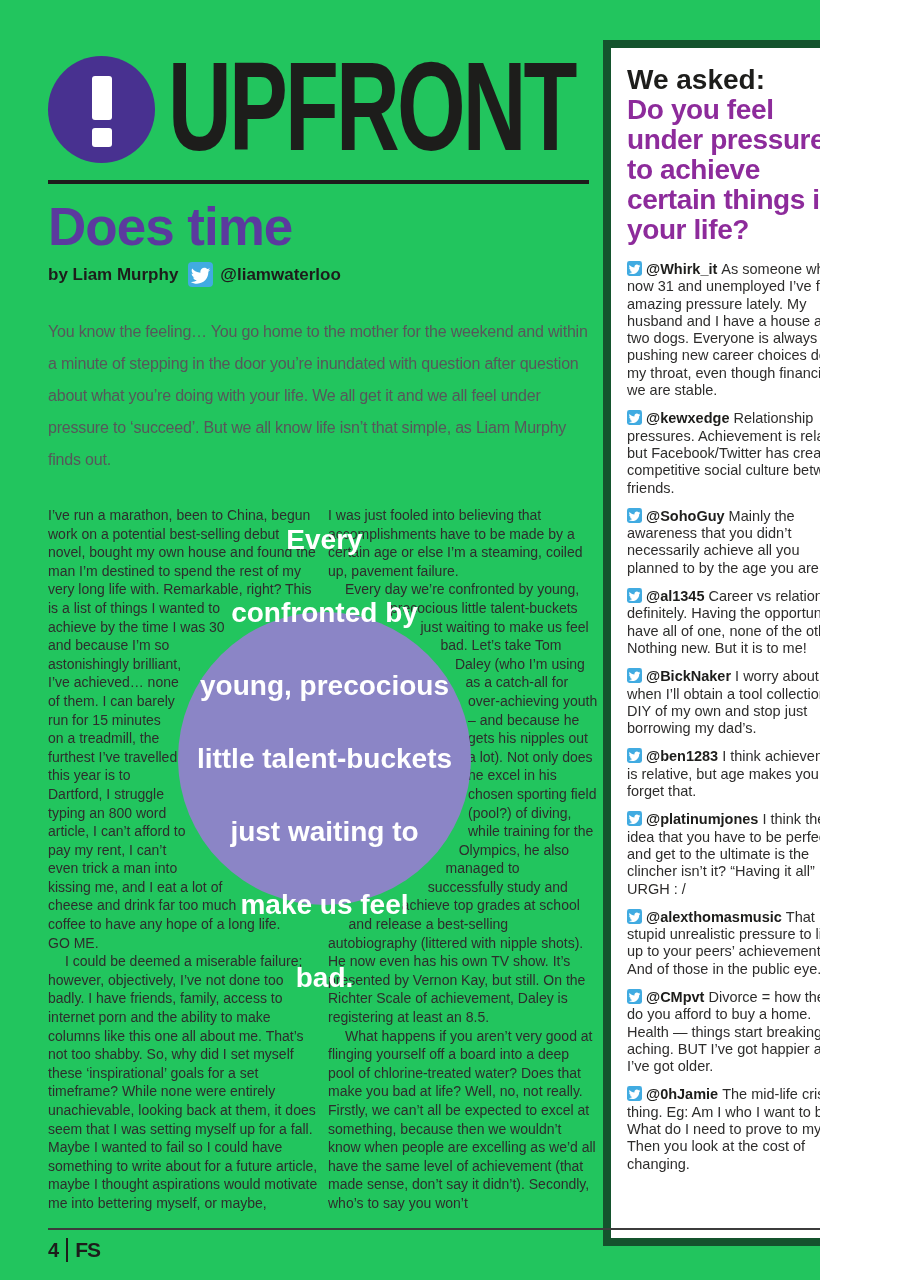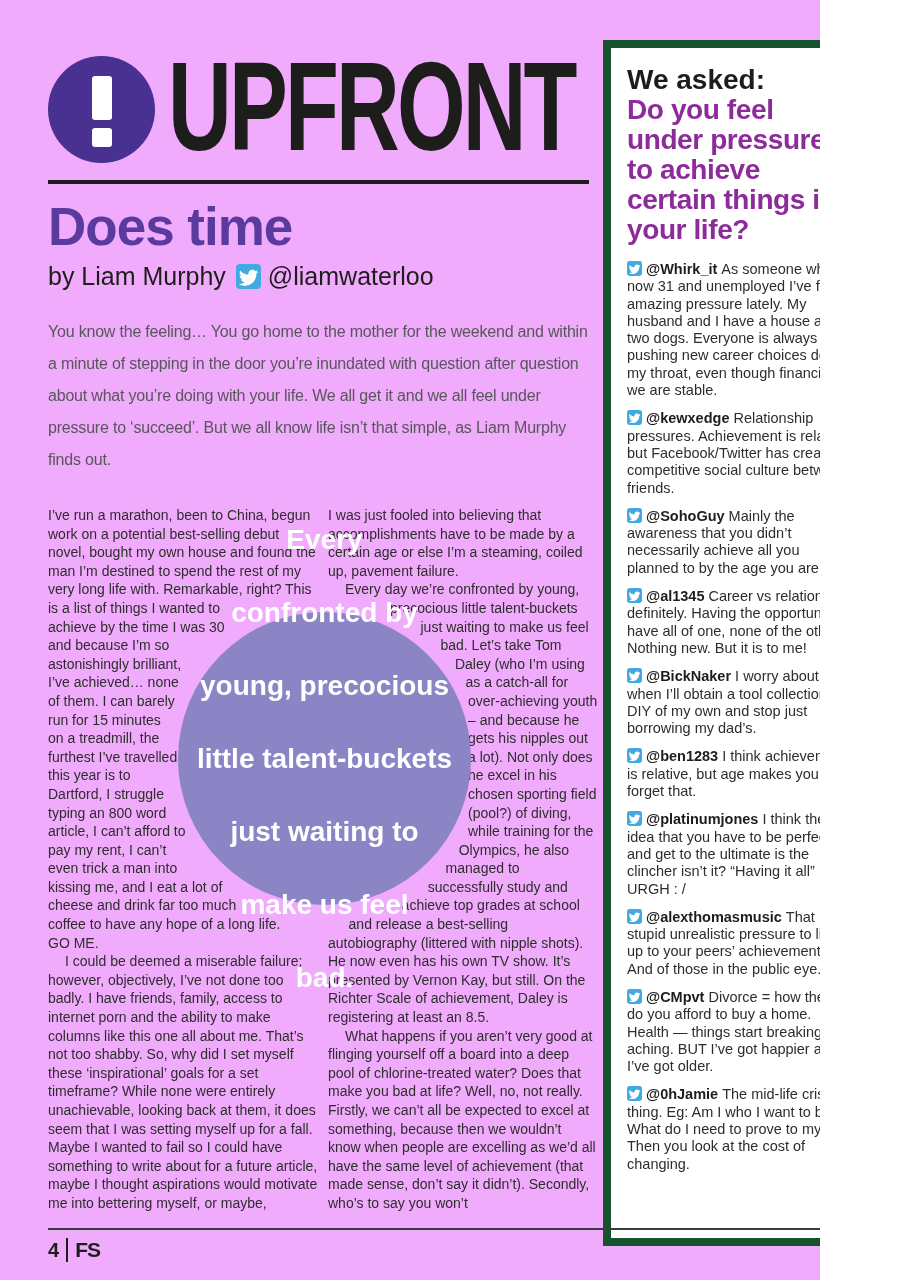--- a/index.html
+++ b/index.html
@@ -1,20 +1,20 @@
 <!DOCTYPE html>
 <html><head>
 <meta charset="utf-8">
 <style>
   * { margin: 0; padding: 0; box-sizing: border-box; }
   html,body { background: #ffffff; }
   .page {
     position: relative;
     width: 820px; height: 1280px;
-    background: #f0abfc;
+    background: #22c55e;
     font-family: "Liberation Sans", sans-serif;
     color: #2e2d2c;
     overflow: hidden;
   }
 
   
   .badge {
     position: absolute; left: 48px; top: 56px;
     width: 107px; height: 107px; border-radius: 50%;
     background: #483190;
@@ -38,21 +38,21 @@
     width: 541px; height: 4px; background: #1d1d1b;
   }
   .article-title {
     position: absolute; left: 48px; top: 196px;
     font-size: 53px; font-weight: bold; letter-spacing: -1px;
     color: #5b3a9e;
   }
   .byline {
     position: absolute; left: 48px; top: 262px;
     display: flex; align-items: center;
-    font-size: 25px; font-weight: normal; color: #1d1d1b;
+    font-size: 17px; font-weight: bold; color: #1d1d1b;
   }
   .byline .ticon { width: 25px; height: 25px; margin: 0 7px 0 10px; }
 
   .ticon { display: inline-block; vertical-align: -2px; }
   .ticon svg { display: block; width: 100%; height: 100%; }
 
   
   .intro {
     position: absolute; left: 48px; top: 316px;
     width: 550px;

